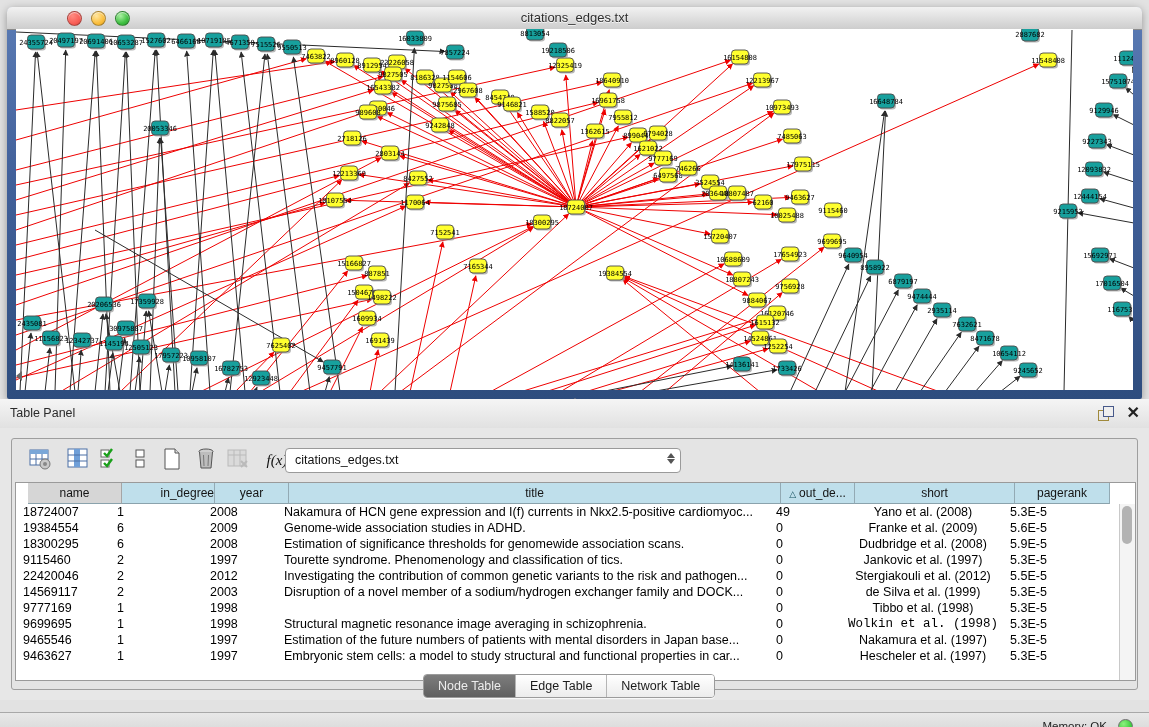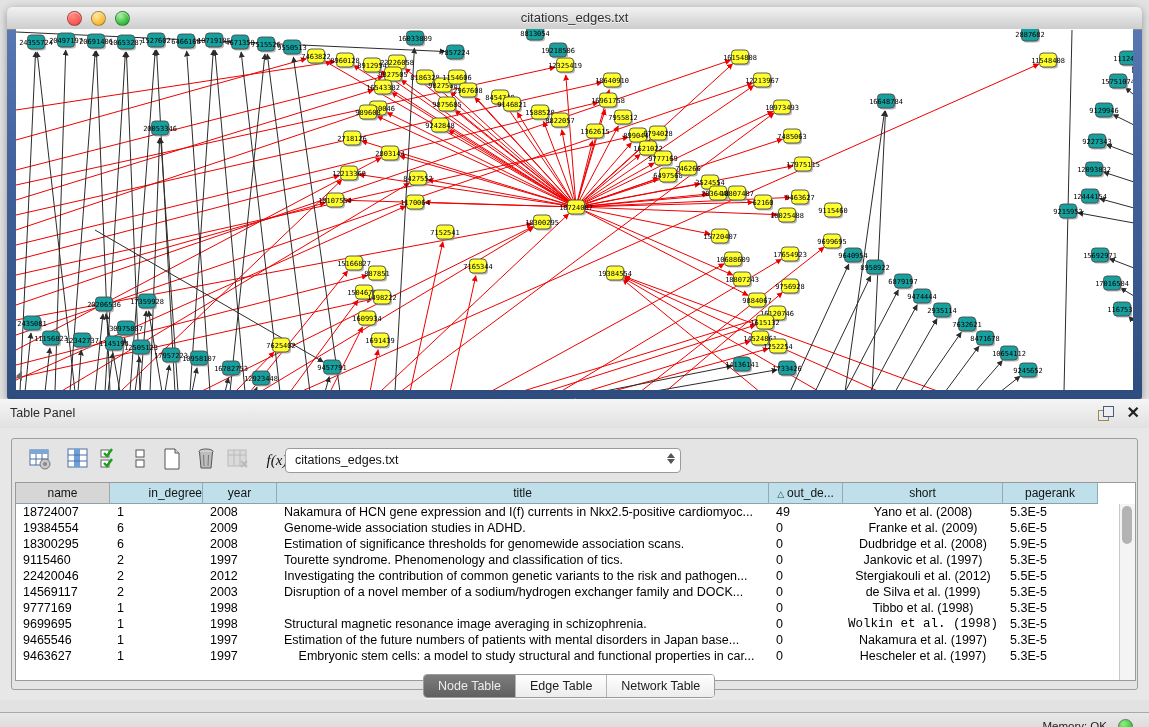--- a/index.html
+++ b/index.html
@@ -948,21 +948,21 @@
         <span class="val">citations_edges.txt</span>
         <span class="step">
             <i class="u"></i>
             <i class="d"></i>
           </span>
       </div>
     </div>
 
     <div class="dtable">
       <div class="thead" id="thead">
-          <div class="th gray" style="width: 94px;">name</div>
+          <div class="th gray" style="width: 94px; margin-left: 12px;">name</div>
           <div class="th" style="width: 93px; text-align: right;">in_degree</div>
           <div class="th" style="width: 74px;">year</div>
           <div class="th" style="width: 492px;">title</div>
           <div class="th" style="width: 74px;"><span class="sortg">△</span>out_de...</div>
           <div class="th" style="width: 160px;">short</div>
           <div class="th" style="width: 95px;">pagerank</div>
         </div>
       <div class="tbody" id="tbody">
           <div class="tr">
             <div class="td" style="width: 94px;">18724007</div>
@@ -1042,21 +1042,21 @@
             <div class="td" style="width: 74px;">1997</div>
             <div class="td" style="width: 492px;">Estimation of the future numbers of patients with mental disorders in Japan base...</div>
             <div class="td" style="width: 74px;">0</div>
             <div class="td center" style="width: 160px;">Nakamura et al. (1997)</div>
             <div class="td" style="width: 95px;">5.3E-5</div>
           </div>
           <div class="tr">
             <div class="td" style="width: 94px;">9463627</div>
             <div class="td" style="width: 93px;">1</div>
             <div class="td" style="width: 74px;">1997</div>
-            <div class="td" style="width: 492px; text-align: center;">Embryonic stem cells: a model to study structural and functional properties in car...</div>
+            <div class="td" style="width: 492px;">Embryonic stem cells: a model to study structural and functional properties in car...</div>
             <div class="td" style="width: 74px;">0</div>
             <div class="td center" style="width: 160px;">Hescheler et al. (1997)</div>
             <div class="td" style="width: 95px;">5.3E-5</div>
           </div>
         </div>
       <div class="vscroll">
         <div class="vthumb"></div>
       </div>
     </div>
   </div>

